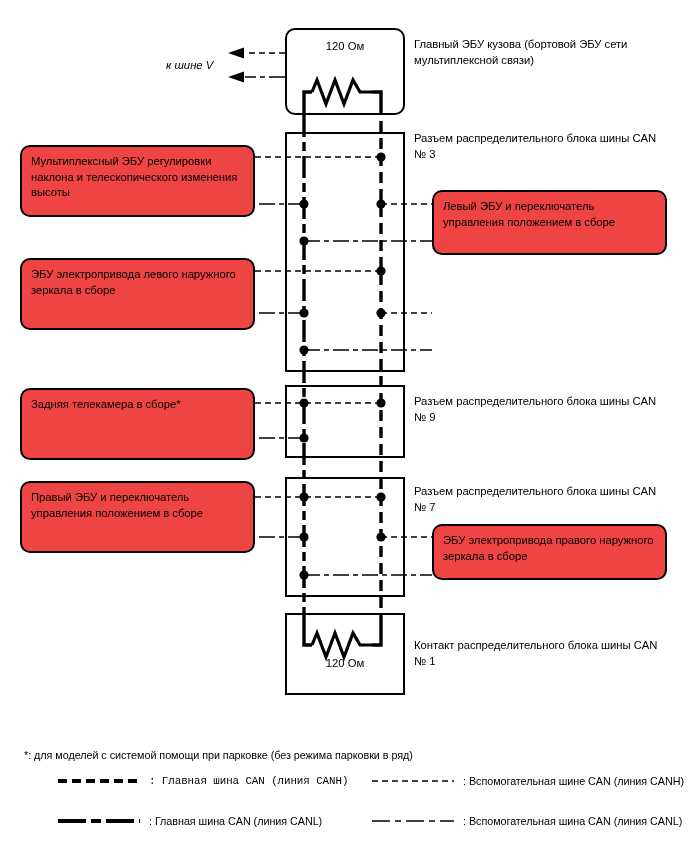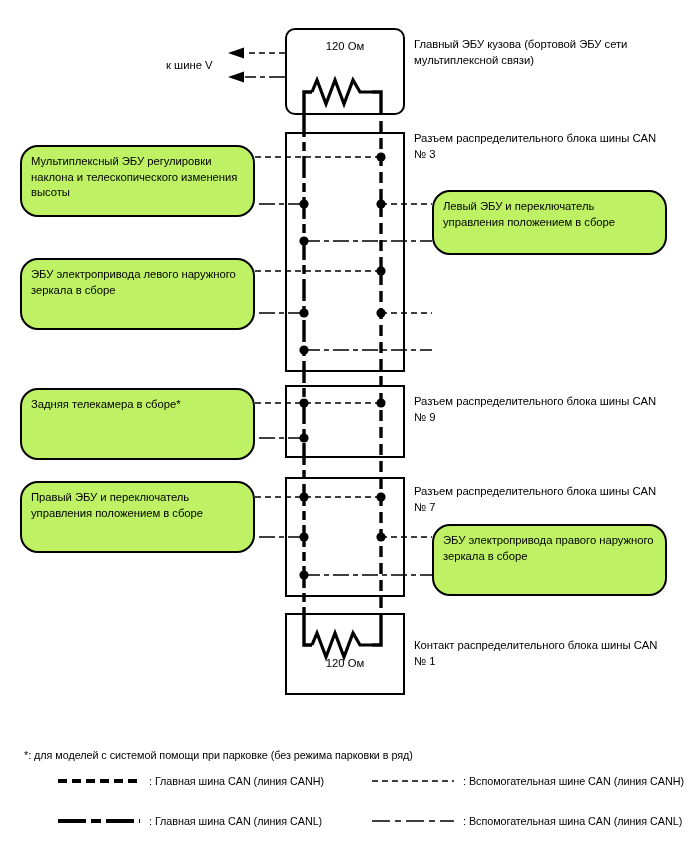--- a/index.html
+++ b/index.html
@@ -6,21 +6,21 @@
   body{
     width:688px;height:852px;position:relative;overflow:hidden;
     font-family:"Liberation Sans","DejaVu Sans",sans-serif;
     color:#000;
   }
   .diagram{position:absolute;inset:0;}
   svg.wires{position:absolute;left:0;top:0;width:688px;height:852px;pointer-events:none;}
 
   
   .ecu-box{
-    position:absolute;border:2px solid #000;border-radius:18px;background:#bef264;
+    position:absolute;border:2px solid #000;border-radius:10px;background:#ef4444;
     box-sizing:border-box;
   }
   .ecu-box .txt{
     position:absolute;left:9px;top:7px;right:7px;
     font-size:11.3px;line-height:15.5px;letter-spacing:-0.05px;
   }
 
   
   .jb-box{
     position:absolute;border:2px solid #000;background:transparent;box-sizing:border-box;
@@ -119,21 +119,21 @@
 
   <div class="jb-box top" style="left:285px;top:28px;width:120px;height:87px;"></div>
   <div class="ohm-label" style="left:285px;top:40px;">120 Ом</div>
 
   <div class="jb-box" style="left:285px;top:132px;width:120px;height:240px;"></div>
   <div class="jb-box" style="left:285px;top:385px;width:120px;height:73px;"></div>
   <div class="jb-box" style="left:285px;top:477px;width:120px;height:120px;"></div>
   <div class="jb-box" style="left:285px;top:613px;width:120px;height:82px;"></div>
   <div class="ohm-label" style="left:285px;top:657px;">120 Ом</div>
 
-  <div class="bus-label" style="left:166px;top:59px;">к шине V</div>
+  <div class="bus-label" style="left:166px;top:59px;font-style:italic;">к шине V</div>
 
   <div class="ecu-box" style="left:20px;top:145px;width:235px;height:72px;">
     <span class="txt">Мультиплексный ЭБУ регулировки наклона и телескопического изменения высоты</span>
   </div>
 
   <div class="ecu-box" style="left:20px;top:258px;width:235px;height:72px;">
     <span class="txt">ЭБУ электропривода левого наружного зеркала в сборе</span>
   </div>
 
   <div class="ecu-box" style="left:20px;top:388px;width:235px;height:72px;">
@@ -142,33 +142,33 @@
 
   <div class="ecu-box" style="left:20px;top:481px;width:235px;height:72px;">
     <span class="txt">Правый ЭБУ и переключатель управления положением в сборе</span>
   </div>
 
   <div class="ecu-box" style="left:432px;top:190px;width:235px;height:65px;">
     <span class="txt">Левый ЭБУ и переключатель управления положением в сборе</span>
   </div>
 
 
-  <div class="ecu-box" style="left:432px;top:524px;width:235px;height:72px;">
+  <div class="ecu-box" style="left:432px;top:524px;width:235px;height:56px;">
     <span class="txt">ЭБУ электропривода правого наружного зеркала в сборе</span>
   </div>
 
   <div class="caption" style="left:414px;top:37px;width:250px;">Главный ЭБУ кузова (бортовой ЭБУ сети мультиплексной связи)</div>
   <div class="caption" style="left:414px;top:131px;width:250px;">Разъем распределительного блока шины CAN № 3</div>
   <div class="caption" style="left:414px;top:394px;width:250px;">Разъем распределительного блока шины CAN № 9</div>
   <div class="caption" style="left:414px;top:484px;width:250px;">Разъем распределительного блока шины CAN № 7</div>
   <div class="caption" style="left:414px;top:638px;width:250px;">Контакт распределительного блока шины CAN № 1</div>
 
   <div class="footnote">*: для моделей с системой помощи при парковке (без режима парковки в ряд)</div>
 
-  <div class="legend-row" style="left:56px;top:775px;">
+  <div class="legend-row" style="left:56px;top:775px;font-family:Liberation Mono, monospace;">
     <svg class="sample" viewBox="0 0 86 12">
       <path d="M2 6 L84 6" stroke="#000" stroke-width="4" fill="none" stroke-dasharray="9 5"></path>
     </svg>
     <span class="legend-text">: Главная шина CAN (линия CANH)</span>
   </div>
 
   <div class="legend-row" style="left:370px;top:775px;">
     <svg class="sample" viewBox="0 0 86 12">
       <path d="M2 6 L84 6" stroke="#000" stroke-width="1.5" fill="none" stroke-dasharray="6 4"></path>
     </svg>

